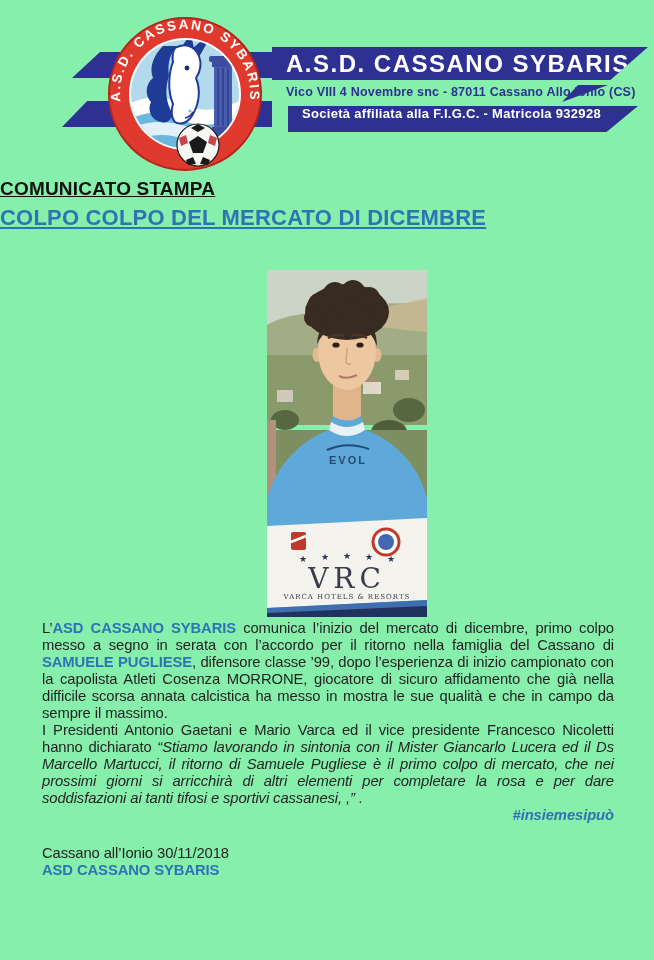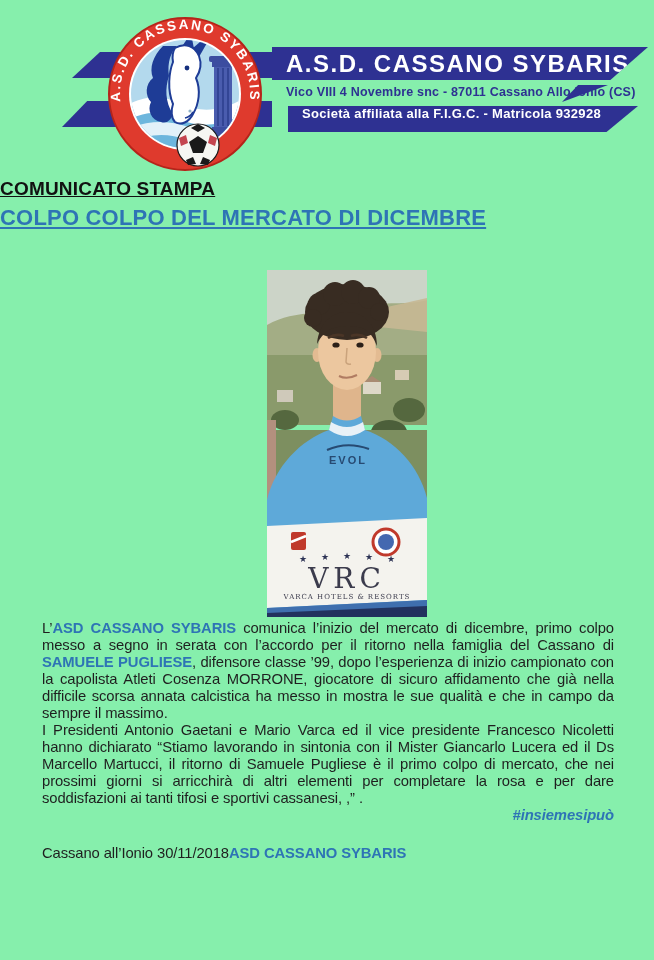--- a/index.html
+++ b/index.html
@@ -40,23 +40,23 @@
   .headline { font-size:22px; font-weight:bold; text-decoration:underline;
               color:#2e74b5; line-height:27px; letter-spacing:.2px; }
   
   .photo { position:absolute; left:267px; top:270px; width:160px; height:347px; margin:0; }
   
   .body-text { position:absolute; left:42px; top:620px; width:572px;
                font-size:14.8px; line-height:17px; text-align:justify; letter-spacing:-.1px; }
   .body-text p { margin:0; }
   .rt-n  { }
   .rt-bb { color:#2e74b5; font-weight:bold; }
-  .rt-i  { }
+  .rt-i  { font-style:italic; }
   .hashtag { color:#2e74b5; font-weight:bold; font-style:italic; text-align:right; }
-  .footer-row { display:flex; justify-content:flex-start; margin-top:21px; }
+  .footer-row { display:flex; justify-content:space-between; margin-top:21px;flex-direction:column; }
   .sig { color:#2e74b5; font-weight:bold; margin-right:16px; }
 </style>
 </head>
 <body>
 
 <div class="page">
 
   <div class="header">
     <div class="stripe stripe-l1"></div>
     <div class="stripe stripe-l2"></div>

